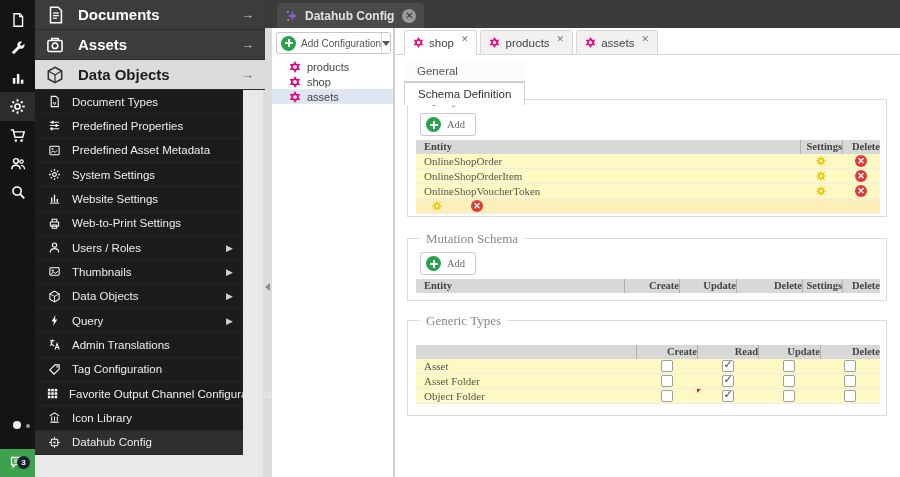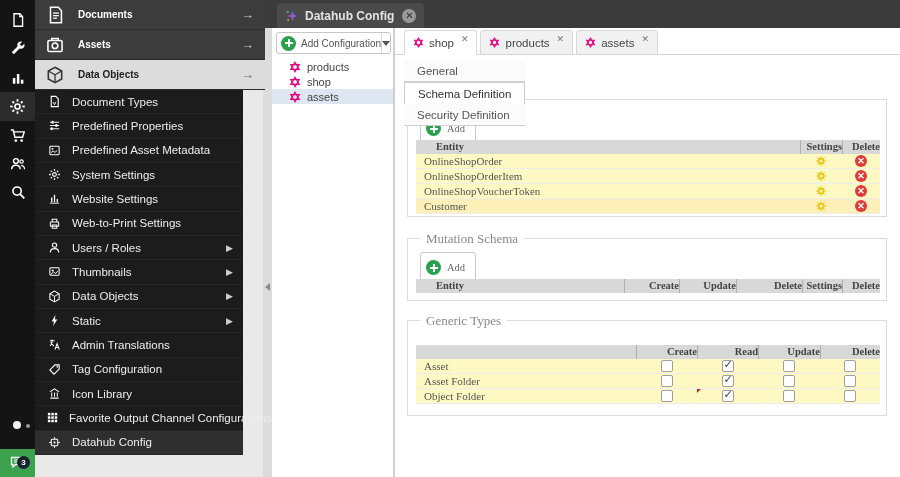--- a/index.html
+++ b/index.html
@@ -32,21 +32,21 @@
   #chat-box { left:0; top:449px; width:35px; height:28px; background:#3da24d; z-index:7;
     display:flex; align-items:center; justify-content:center; }
   #chat-box .badge { position:absolute; left:17px; top:7px; width:13px; height:13px; border-radius:50%;
     background:#16222e; color:#fff; font-size:8px; font-weight:bold; line-height:13px; text-align:center; }
 
   
   #menu { left:35px; top:0; width:230px; z-index:5; }
   .menu-row { position:relative; width:230px; height:30px; background:#3c3c3c; border-bottom:1px solid #2b2b2b;
     display:flex; align-items:center; cursor:pointer; }
   .menu-row .mi { width:20px; margin-left:11px; display:flex; }
-  .menu-row .ml { color:#fff; font-size:10px; font-weight:bold; margin-left:12px; }
+  .menu-row .ml { color:#fff; font-size:15px; font-weight:bold; margin-left:12px; }
   .menu-row .ma { margin-left:auto; margin-right:11px; color:#c9c9c9; font-size:13px; }
   .menu-row.active { background:#dcdcdc; }
   .menu-row.active .ml { color:#1d1d1d; }
   .menu-row.active .ma { color:#6a6a6a; }
   #submenu { left:35px; top:90px; width:208px; height:365px; background:#1c1c1c; z-index:5;
     display:flex; flex-direction:column; }
   .sub-item { flex:1; display:flex; align-items:center; padding-left:11px; border-bottom:1px solid #262626; cursor:pointer; }
   .sub-item .si { width:16px; display:flex; justify-content:center; }
   .sub-item .sl { color:#ededed; font-size:11.5px; margin-left:10px; white-space:nowrap; }
   .sub-item .sc { margin-left:auto; margin-right:10px; color:#cfcfcf; font-size:9px; }
@@ -79,31 +79,31 @@
   .subtab { height:22px; line-height:22px; padding:0 13px; font-size:11.5px; color:#555;
     border-bottom:1px solid #cfcfcf; background:#fbfbfb; cursor:pointer; }
   .subtab.active { background:#fff; color:#333; border:1px solid #cfcfcf; border-bottom:none; height:23px; margin-bottom:-1px; }
 
   .fs { position:absolute; left:12px; width:480px; border:1px solid #dcdcdc;font-family:Liberation Serif, serif; }
   .fs .legend { position:absolute; top:-8px; left:12px; background:#fff; padding:0 6px; font-size:13px; color:#888; }
   #fs-query { top:71px; height:118px; }
   #fs-mutation { top:210px; height:63px; }
   #fs-generic { top:292px; height:96px; }
 
-  .add-btn { position:absolute; left:12px; top:13px; height:31px; padding:0 10px 0 5px; background:#fff;
+  .add-btn { position:absolute; left:12px; top:13px; height:23px; padding:0 10px 0 5px; background:#fff;
     border:1px solid #c9c9c9; border-radius:3px; display:flex; align-items:center; cursor:pointer; }
   .add-btn .abl { font-size:10.5px; color:#666; margin-left:6px; }
   .plus-circle { width:15px; height:15px; border-radius:50%; background:#28a24c; position:relative; flex:none; }
   .plus-circle::before { content:""; position:absolute; left:3.5px; top:6.5px; width:8px; height:2px; background:#fff; }
   .plus-circle::after { content:""; position:absolute; left:6.5px; top:3.5px; width:2px; height:8px; background:#fff; }
 
   .grid { position:absolute; left:8px; top:40px; width:464px; font-size:11px; }
   .g-head { display:flex; height:14px; background:#d8d8d8; align-items:center; }
   .g-head .hc { font-size:10.5px; font-weight:bold; color:#444; height:14px; line-height:14px; }
-  .hc.entity { flex:1; padding-left:20px; }
+  .hc.entity { flex:1; padding-left:8px; }
   .hc.mid { text-align:right; border-left:1px solid #b0b0b0; }
   .g-row { display:flex; height:15px; align-items:center; border-bottom:1px solid #ededed; background:#fef9c3; cursor:pointer; }
   .g-row.hl-yellow { background:#fcefb8; }
   .g-row .cell { height:15px; display:flex; align-items:center; }
   .cell.entity { flex:1; padding-left:8px; color:#555; }
   .cell.icon-cell { justify-content:center; }
   .w42{width:42px;} .w38{width:38px;} .w55{width:55px;} .w57{width:57px;} .w66{width:66px;} .w40{width:40px;}
   .w61{width:61px;} .w62{width:62px;} .w60{width:60px;}
 
   .del-circle { width:12px; height:12px; border-radius:50%; background:#dd3b3b; color:#fff; font-size:9px;
@@ -353,73 +353,73 @@
         </span>
       <span class="sl">Data Objects</span>
       <span class="sc">▶</span>
     </div>
     <div class="sub-item">
       <span class="si">
           <svg width="13" height="13" viewBox="0 0 14 14">
             <path d="M8 1L4 8h2.5L5.5 13 10 6H7.5z" fill="#fff"></path>
           </svg>
         </span>
-      <span class="sl">Static</span>
+      <span class="sl">Query</span>
       <span class="sc">▶</span>
     </div>
     <div class="sub-item">
       <span class="si">
           <svg width="13" height="13" viewBox="0 0 14 14">
             <path d="M2 3h5M4.5 1.5V3c0 2.5-1 4.5-2.5 5.5M3 4.5C3.8 6.5 5 8 6.5 8.7" fill="none" stroke="#fff" stroke-width="1.1"></path>
             <path d="M7.5 12.5l2.3-6.5 2.3 6.5M8.4 10.3h2.9" fill="none" stroke="#fff" stroke-width="1.1"></path>
           </svg>
         </span>
       <span class="sl">Admin Translations</span>
     </div>
     <div class="sub-item">
       <span class="si">
           <svg width="13" height="13" viewBox="0 0 14 14">
             <path d="M7.5 2h4.5v4.5L6.5 12 2 7.5z" fill="none" stroke="#fff" stroke-width="1.2"></path>
             <circle cx="10" cy="4" r="0.9" fill="#fff"></circle>
           </svg>
         </span>
       <span class="sl">Tag Configuration</span>
-    </div>
-    <div class="sub-item">
-      <span class="si">
-          <svg width="13" height="13" viewBox="0 0 14 14">
-            <path d="M2 5.3L7 2l5 3.3" fill="none" stroke="#fff" stroke-width="1.1"></path>
-            <line x1="2.5" y1="12" x2="11.5" y2="12" stroke="#fff" stroke-width="1.3"></line>
-            <g stroke="#fff" stroke-width="1.1">
-              <line x1="4" y1="6" x2="4" y2="10.5"></line>
-              <line x1="7" y1="6" x2="7" y2="10.5"></line>
-              <line x1="10" y1="6" x2="10" y2="10.5"></line>
-            </g>
-          </svg>
-        </span>
-      <span class="sl">Icon Library</span>
     </div>
     <div class="sub-item">
       <span class="si">
           <svg width="13" height="13" viewBox="0 0 14 14">
             <g fill="#fff">
               <rect x="2" y="2" width="2.7" height="2.7"></rect>
               <rect x="5.7" y="2" width="2.7" height="2.7"></rect>
               <rect x="9.4" y="2" width="2.7" height="2.7"></rect>
               <rect x="2" y="5.7" width="2.7" height="2.7"></rect>
               <rect x="5.7" y="5.7" width="2.7" height="2.7"></rect>
               <rect x="9.4" y="5.7" width="2.7" height="2.7"></rect>
               <rect x="2" y="9.4" width="2.7" height="2.7"></rect>
               <rect x="5.7" y="9.4" width="2.7" height="2.7"></rect>
               <rect x="9.4" y="9.4" width="2.7" height="2.7"></rect>
             </g>
           </svg>
         </span>
       <span class="sl">Favorite Output Channel Configurations</span>
     </div>
+    <div class="sub-item">
+      <span class="si">
+          <svg width="13" height="13" viewBox="0 0 14 14">
+            <path d="M2 5.3L7 2l5 3.3" fill="none" stroke="#fff" stroke-width="1.1"></path>
+            <line x1="2.5" y1="12" x2="11.5" y2="12" stroke="#fff" stroke-width="1.3"></line>
+            <g stroke="#fff" stroke-width="1.1">
+              <line x1="4" y1="6" x2="4" y2="10.5"></line>
+              <line x1="7" y1="6" x2="7" y2="10.5"></line>
+              <line x1="10" y1="6" x2="10" y2="10.5"></line>
+            </g>
+          </svg>
+        </span>
+      <span class="sl">Icon Library</span>
+    </div>
     <div class="sub-item hl">
       <span class="si">
           <svg width="13" height="13" viewBox="0 0 14 14">
             <rect x="3.5" y="3.5" width="7" height="7" rx="1" fill="none" stroke="#fff" stroke-width="1.1"></rect>
             <rect x="6" y="6" width="2" height="2" fill="#fff"></rect>
             <g stroke="#fff" stroke-width="1">
               <line x1="7" y1="1.2" x2="7" y2="3.5"></line>
               <line x1="7" y1="10.5" x2="7" y2="12.8"></line>
               <line x1="1.2" y1="7" x2="3.5" y2="7"></line>
               <line x1="10.5" y1="7" x2="12.8" y2="7"></line>
@@ -488,21 +488,20 @@
             <path d="M6 10.8L1.8 3.6h8.4z" fill="none" stroke="#e5007d" stroke-width="1.2"></path>
           </svg>
         <span class="dtl">assets</span>
         <span class="dtx">✕</span>
       </div>
     </div>
 
     <div id="subtabs">
       <div class="subtab">General</div>
       <div class="subtab active">Schema Definition</div>
-      <div class="subtab">Security Definition</div>
     </div>
 
     <div class="fs" id="fs-query">
       <span class="legend">Query Schema</span>
       <div class="add-btn">
         <span class="plus-circle"></span>
         <span class="abl">Add</span>
       </div>
       <div class="grid">
         <div class="g-head">
@@ -540,21 +539,20 @@
               <svg width="12" height="12" viewBox="0 0 12 12">
                 <path d="M6 0.2L7 3.6 10.1 1.9 8.4 5 11.8 6 8.4 7 10.1 10.1 7 8.4 6 11.8 5 8.4 1.9 10.1 3.6 7 0.2 6 3.6 5 1.9 1.9 5 3.6z" fill="#e8c400"></path>
                 <circle cx="6" cy="6" r="1.5" fill="#fff8dc"></circle>
               </svg>
             </span>
           <span class="cell icon-cell w38">
               <span class="del-circle">✕</span>
             </span>
         </div>
         <div class="g-row hl-yellow">
-          <span class="cell entity">Customer</span>
           <span class="cell icon-cell w42">
               <svg width="12" height="12" viewBox="0 0 12 12">
                 <path d="M6 0.2L7 3.6 10.1 1.9 8.4 5 11.8 6 8.4 7 10.1 10.1 7 8.4 6 11.8 5 8.4 1.9 10.1 3.6 7 0.2 6 3.6 5 1.9 1.9 5 3.6z" fill="#e8c400"></path>
                 <circle cx="6" cy="6" r="1.5" fill="#fff8dc"></circle>
               </svg>
             </span>
           <span class="cell icon-cell w38">
               <span class="del-circle">✕</span>
             </span>
         </div>

